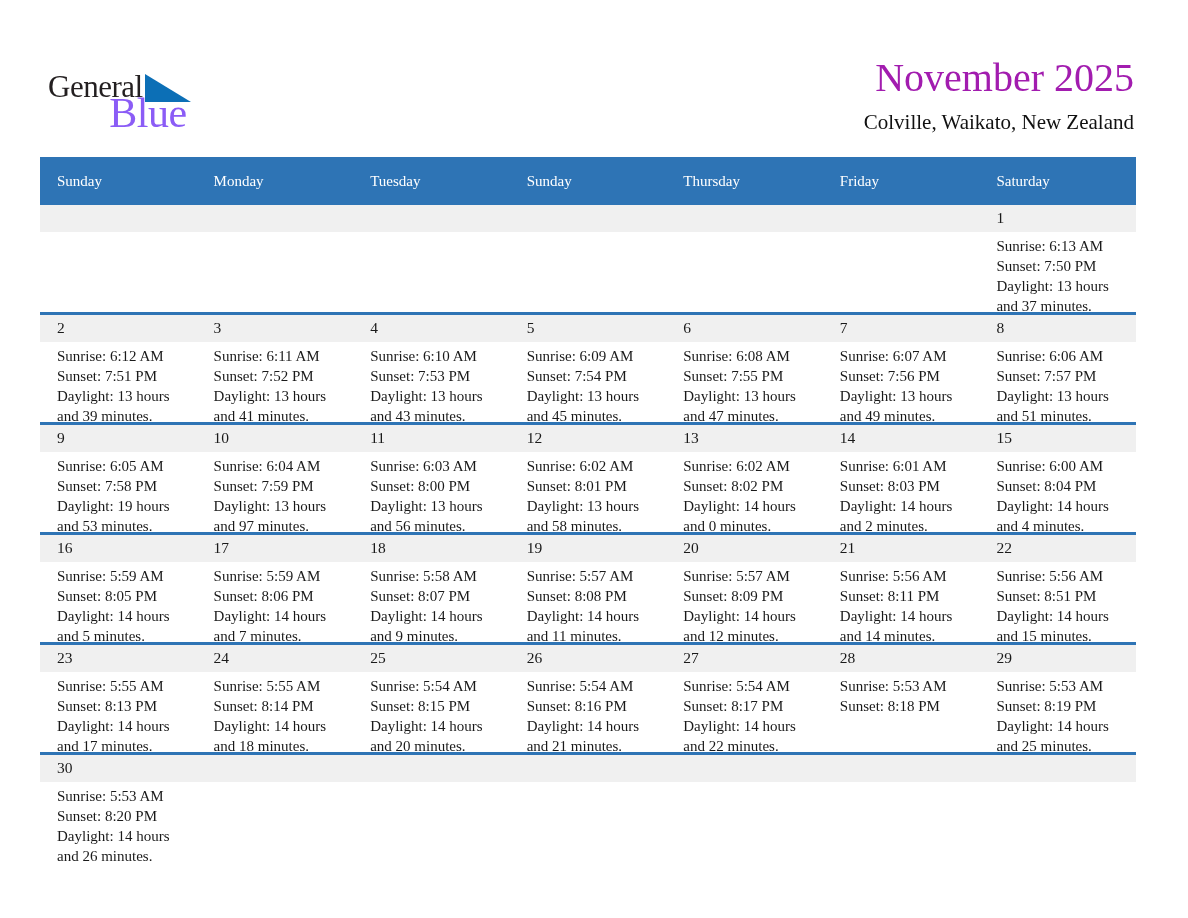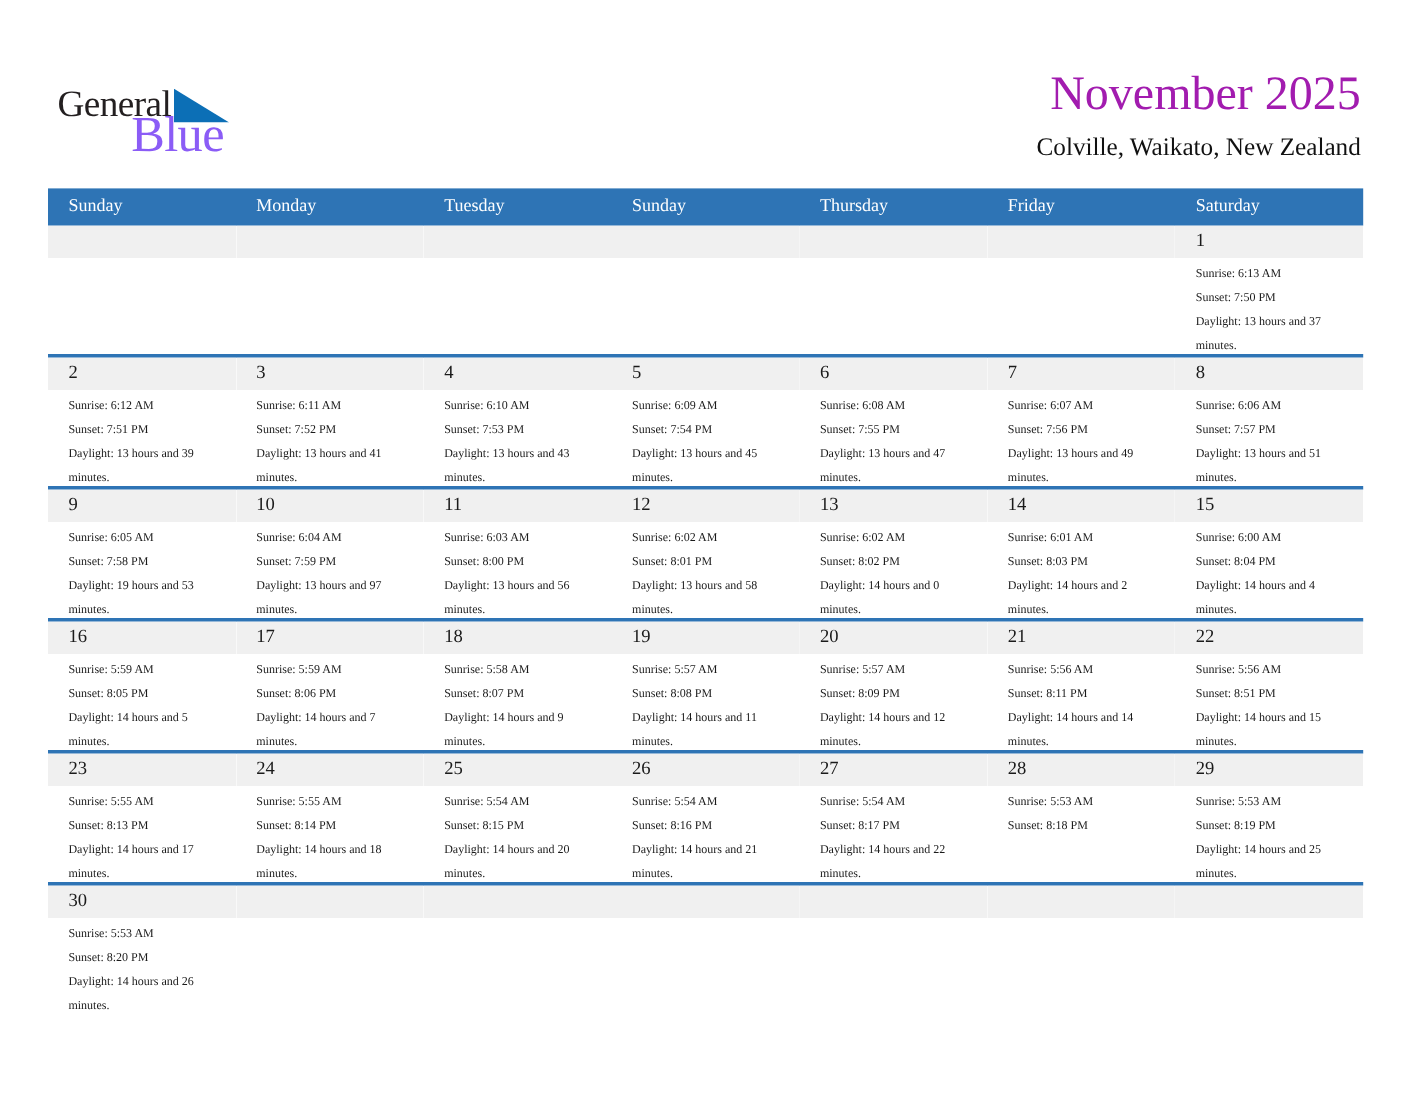--- a/index.html
+++ b/index.html
@@ -16,34 +16,34 @@
   .logo-blue { font-size:42px; color:#8b5cf6; letter-spacing:-0.5px; line-height:28px; text-align:right; padding-right:4px; margin-top:-3px; }
 
   .titles { position:absolute; right:54px; top:56px; text-align:right; }
   .page-title { font-size:40px; color:#a21caf; line-height:44px; }
   .page-subtitle { font-size:21px; color:#111; line-height:28px; margin-top:8px;margin-left:13px; }
 
   
   .calendar { position:absolute; left:40px; top:157px; width:1096px; }
   .weekday-row {
     display:grid; grid-template-columns:repeat(7,1fr);
-    background:#2e74b5; height:31px; align-items:center;
+    background:#2e74b5; height:48px; align-items:center;
   }
   .weekday { color:#ffffff; font-size:15px; padding-left:17px; }
 
   .week-row { display:grid; grid-template-columns:repeat(7,1fr); height:107px; box-sizing:border-box; }
   .week-row.bordered { border-top:3px solid #2e74b5; height:110px; }
 
   .day-cell { overflow:hidden; }
   .day-band {
     background:#f0f0f0; height:27px; box-sizing:border-box;
     padding:4px 0 0 17px; font-size:15.5px; color:#1a1a1a;
   }
   .day-content {
-    padding:4px 8px 0 17px; font-size:10px; line-height:20px; color:#1a1a1a;
+    padding:4px 8px 0 17px; font-size:15px; line-height:20px; color:#1a1a1a;
   }
 </style>
 </head>
 <body>
 
 <div class="page">
 
   <div class="logo">
     <div class="logo-row">
       <span class="logo-general">General</span>

